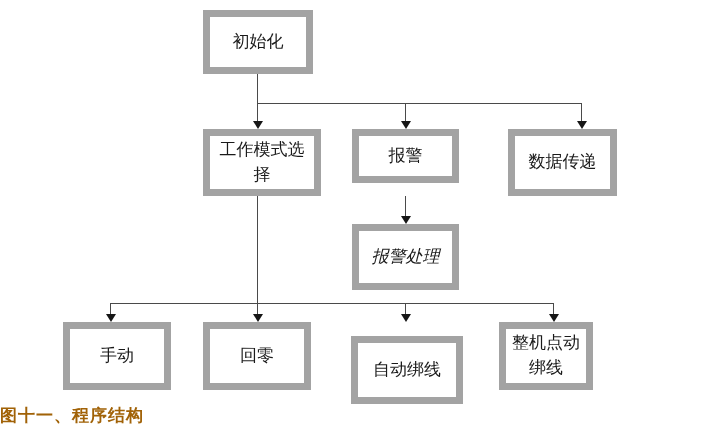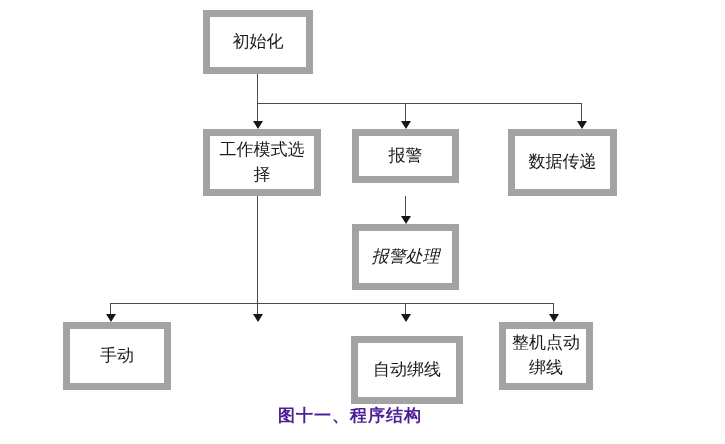--- a/index.html
+++ b/index.html
@@ -74,25 +74,25 @@
   #a-manual { left: 106px; top: 314px; }
   #a-home   { left: 253px; top: 314px; }
   #a-auto   { left: 401px; top: 314px; }
   #a-jog    { left: 549px; top: 314px; }
 
   .caption {
     position: absolute;
     left: 0;
     top: 404px;
     width: 700px;
-    text-align: center;
+    text-align: left;
     font-family: "Liberation Sans", "DejaVu Sans", sans-serif;
     font-weight: bold;
     font-size: 17px;
-    color: #4c1d95;
+    color: #a16207;
     letter-spacing: 1px;
   }
 </style>
 </head>
 <body>
 
 <div class="canvas">
 
   <div class="node" id="n-init">
     <span>初始化</span>
@@ -104,20 +104,23 @@
     <span>报警</span>
   </div>
   <div class="node" id="n-data-transfer">
     <span>数据传递</span>
   </div>
   <div class="node" id="n-alarm-handle">
     <span>报警处理</span>
   </div>
   <div class="node" id="n-manual">
     <span>手动</span>
+  </div>
+  <div class="node" id="n-home">
+    <span>回零</span>
   </div>
   <div class="node" id="n-auto-bind">
     <span>自动绑线</span>
   </div>
   <div class="node" id="n-jog-bind">
     <span>整机点动绑线</span>
   </div>
 
   <div class="line" id="l-init-down"></div>
   <div class="line" id="l-top-bus"></div>

